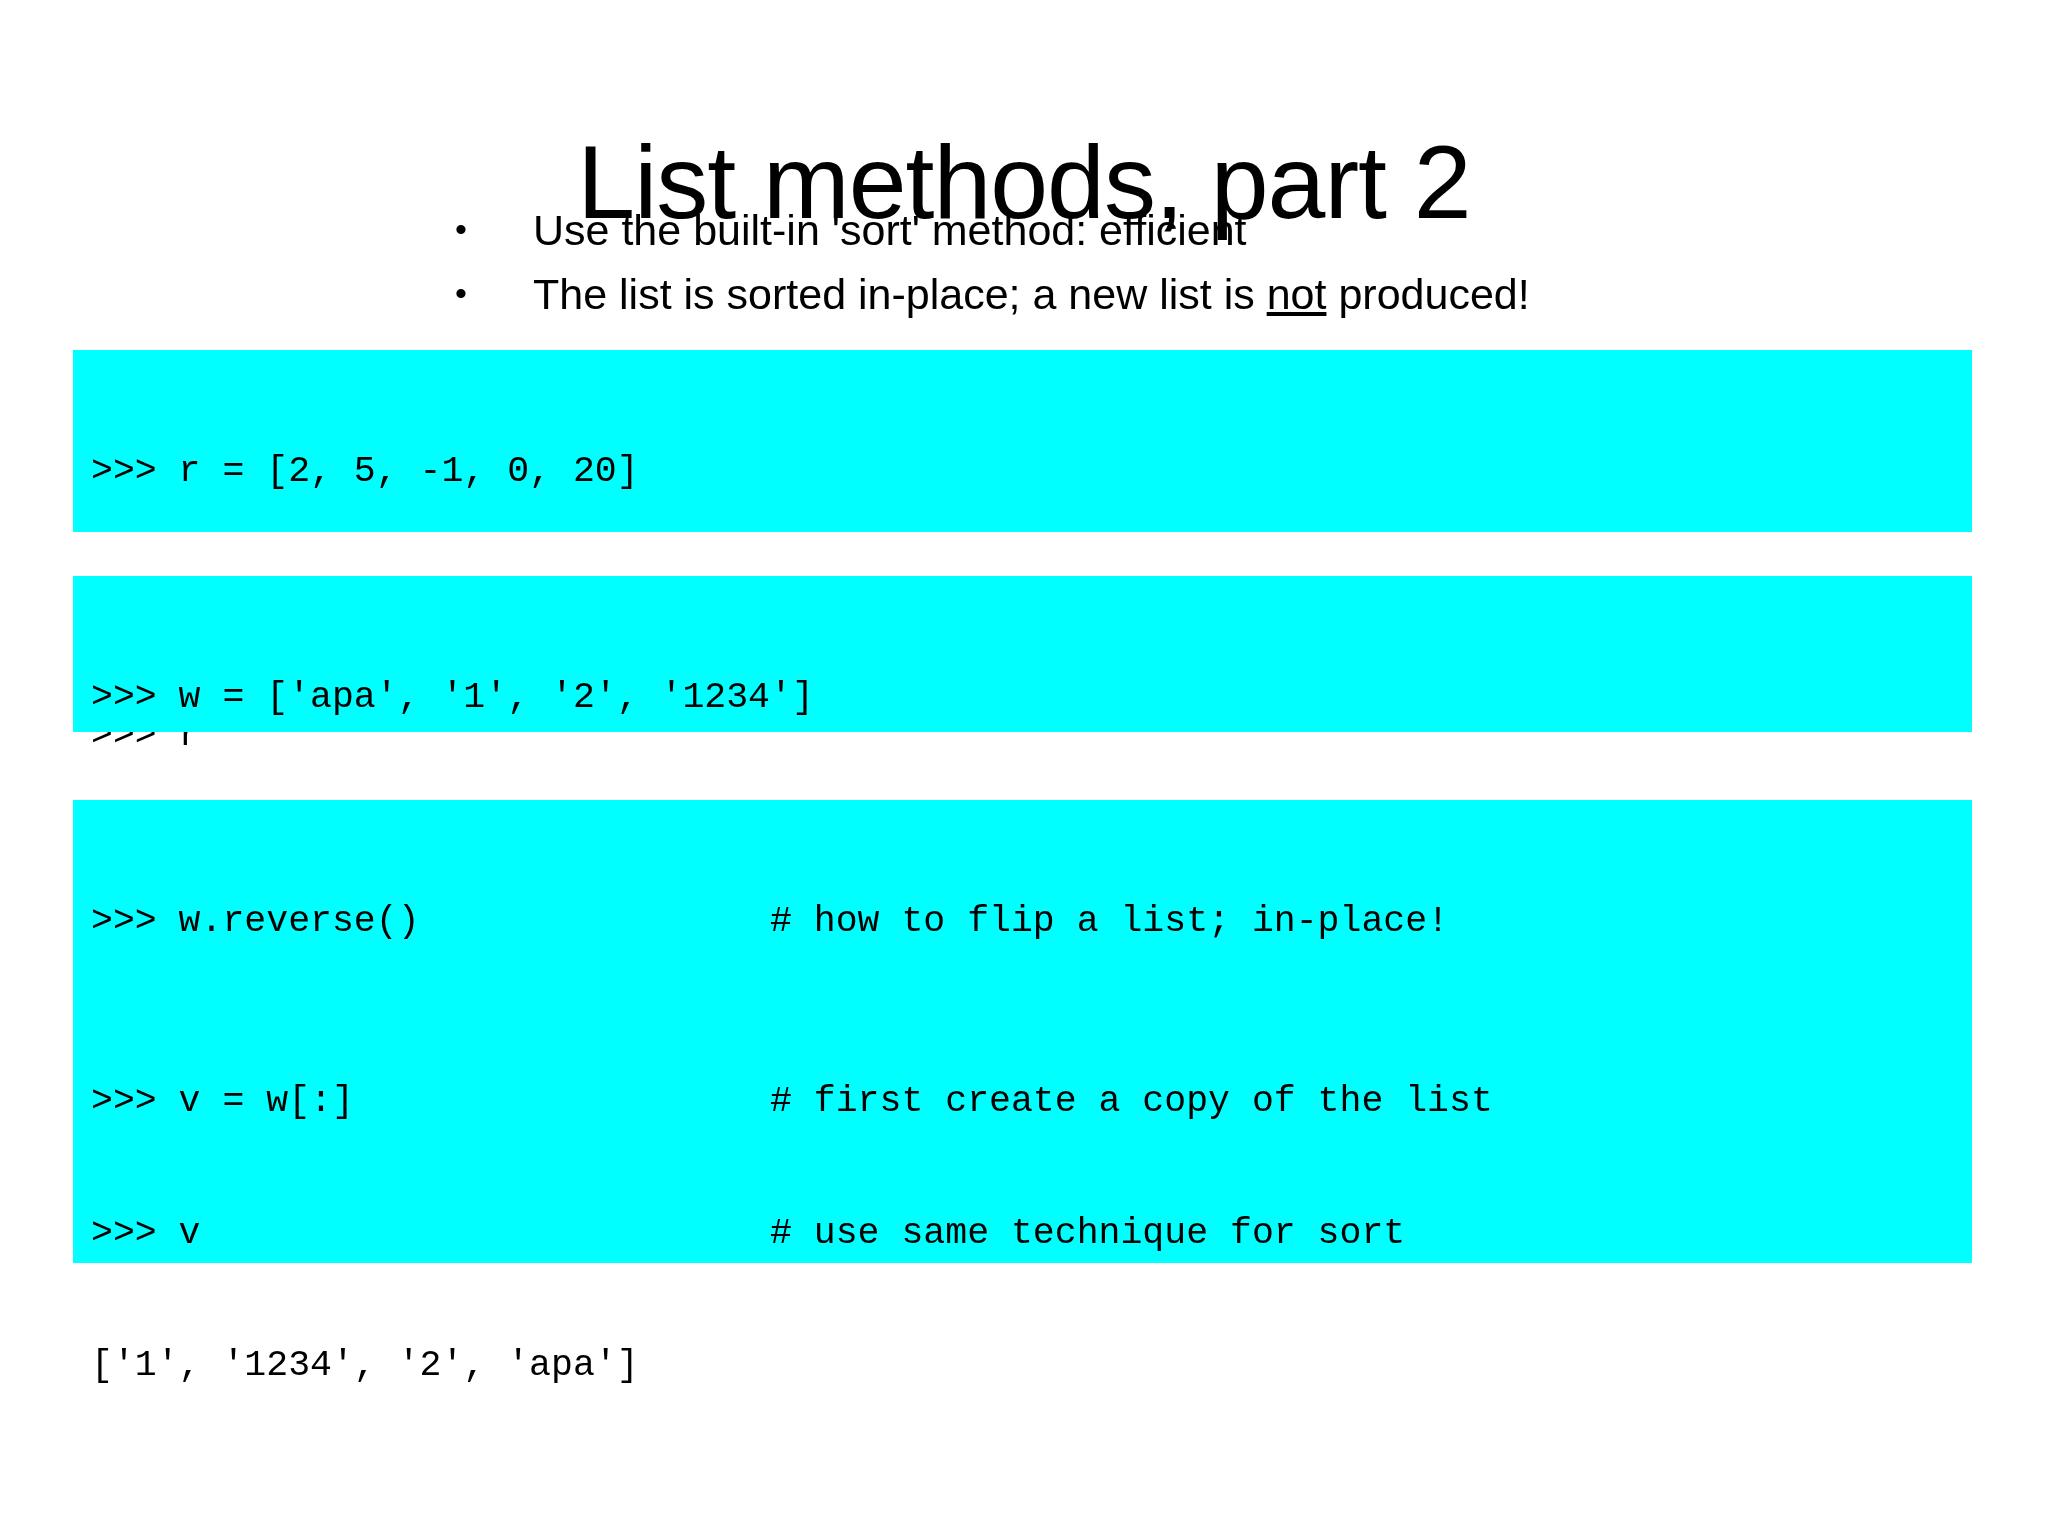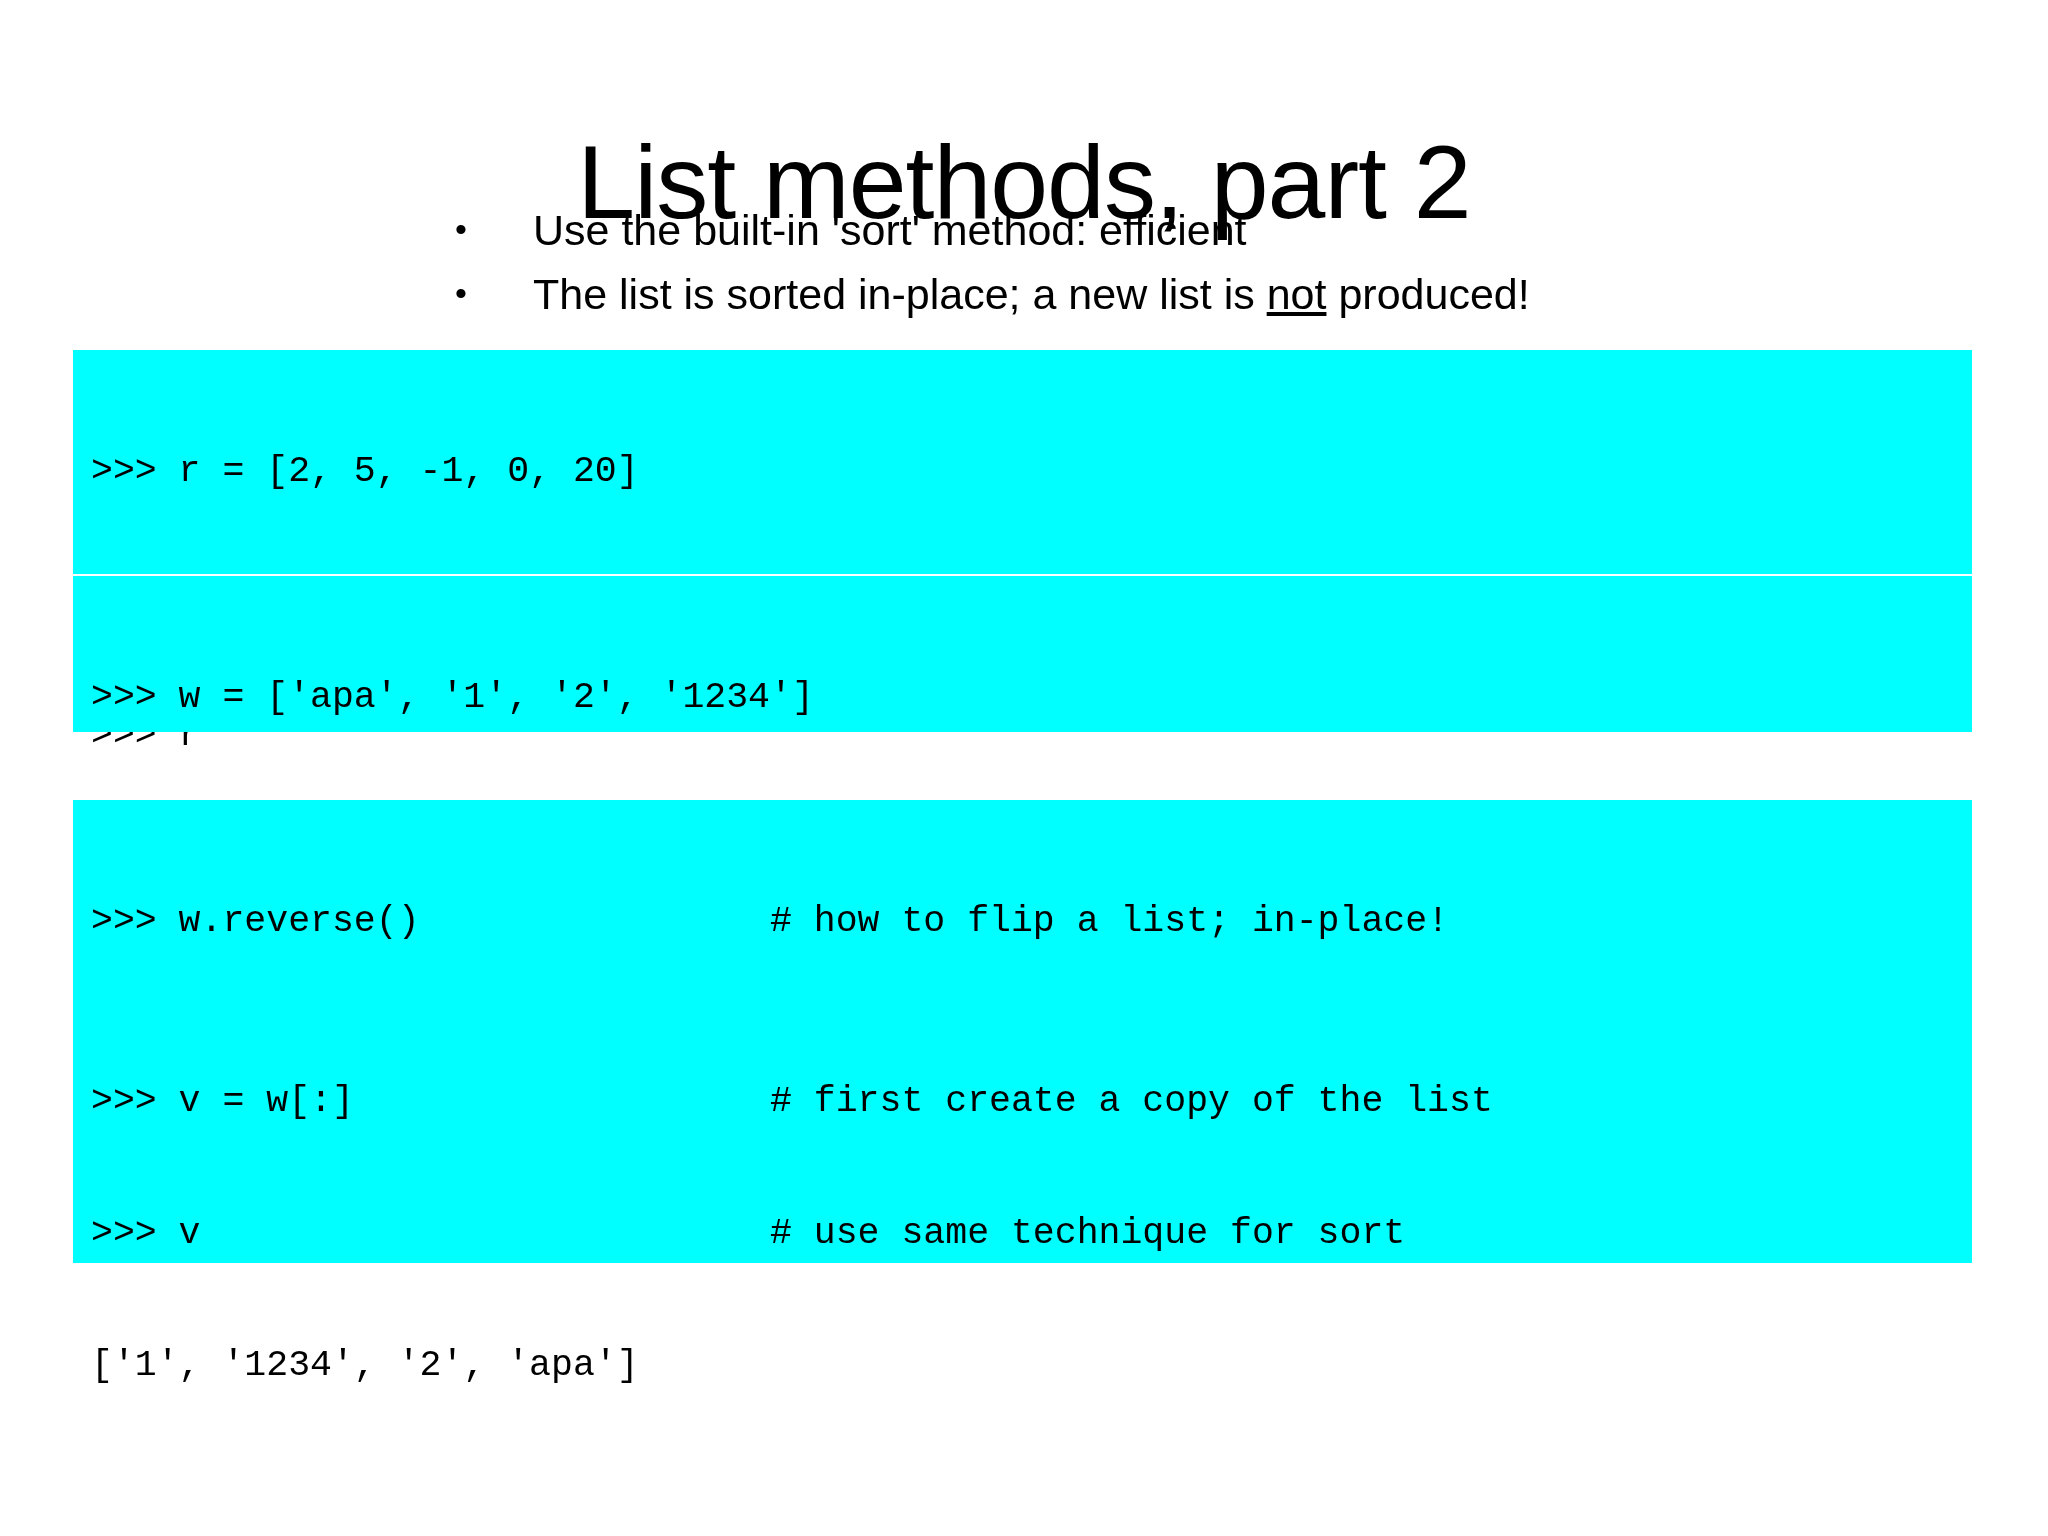--- a/index.html
+++ b/index.html
@@ -66,21 +66,21 @@
     background: #00ffff;
     box-sizing: border-box;
     padding: 12px 0 12px 18px;
     font-family: "Liberation Mono", "DejaVu Sans Mono", monospace;
     font-size: 36.5px;
     line-height: 44px;
     color: #000000;
     white-space: pre;
     letter-spacing: 0px;
   }
-  #code-block-1 { top: 350px;  height: 224px; }
+  #code-block-1 { top: 350px;  height: 182px; }
   #code-block-2 { top: 576px;  height: 156px; }
   #code-block-3 { top: 800px;  height: 183px; }
   #code-block-4 { top: 980px;  height: 283px; }
 
   .code-line {
     display: block;
     height: 44px;
   }
 </style>
 </head>

